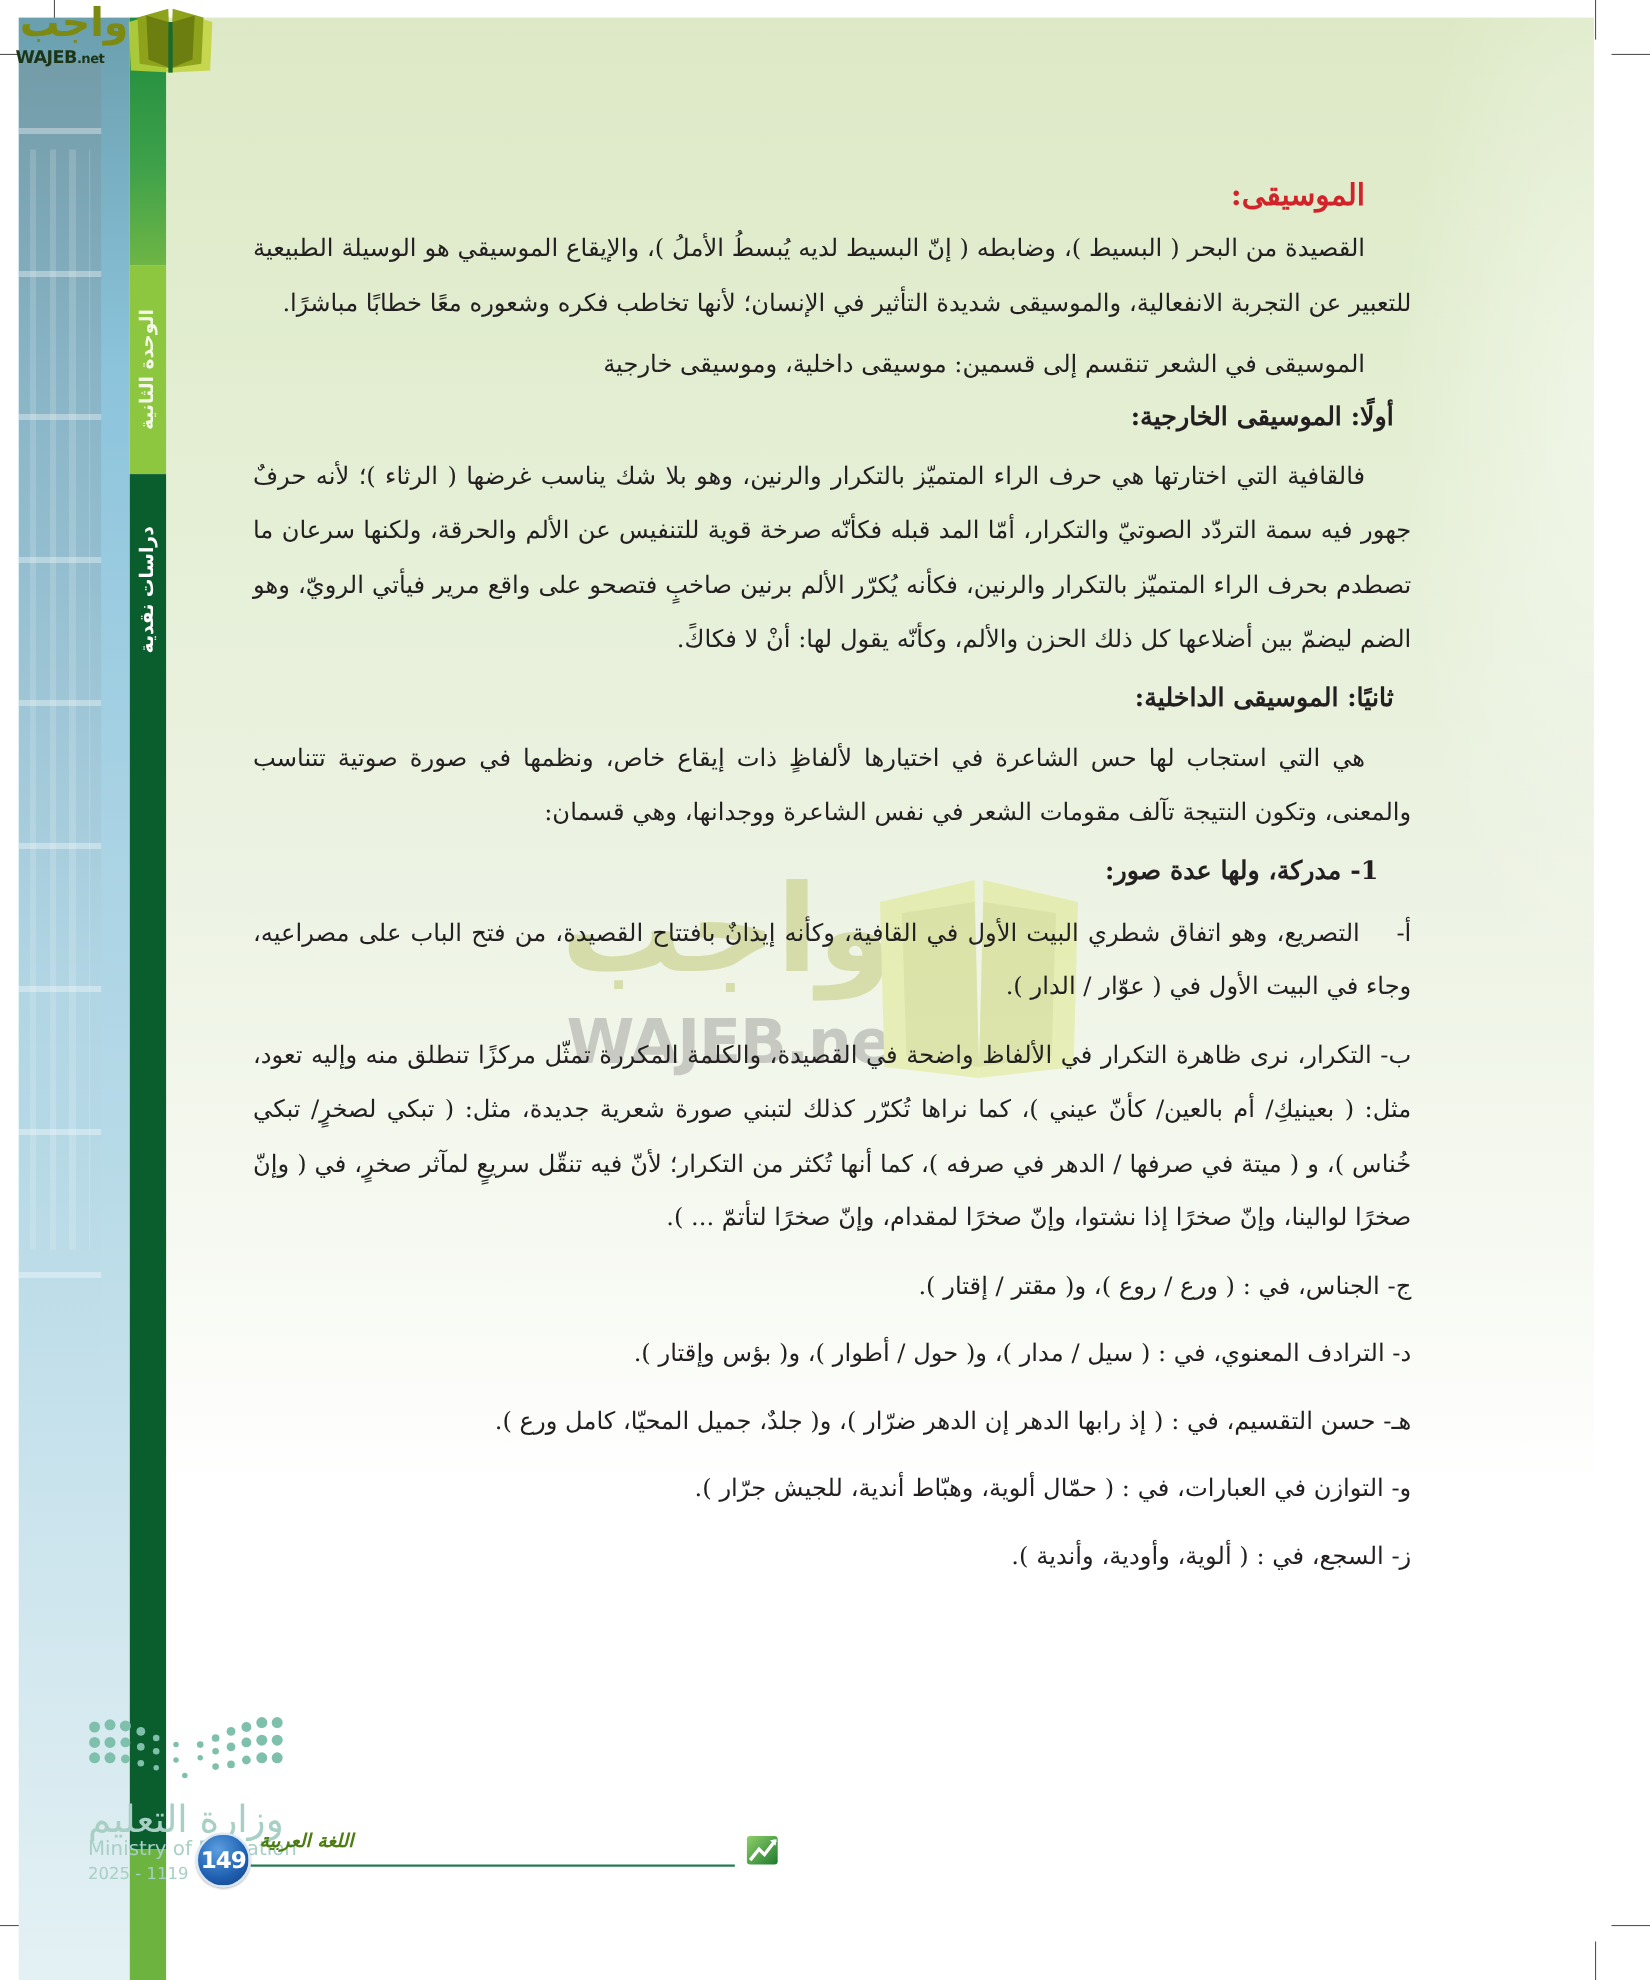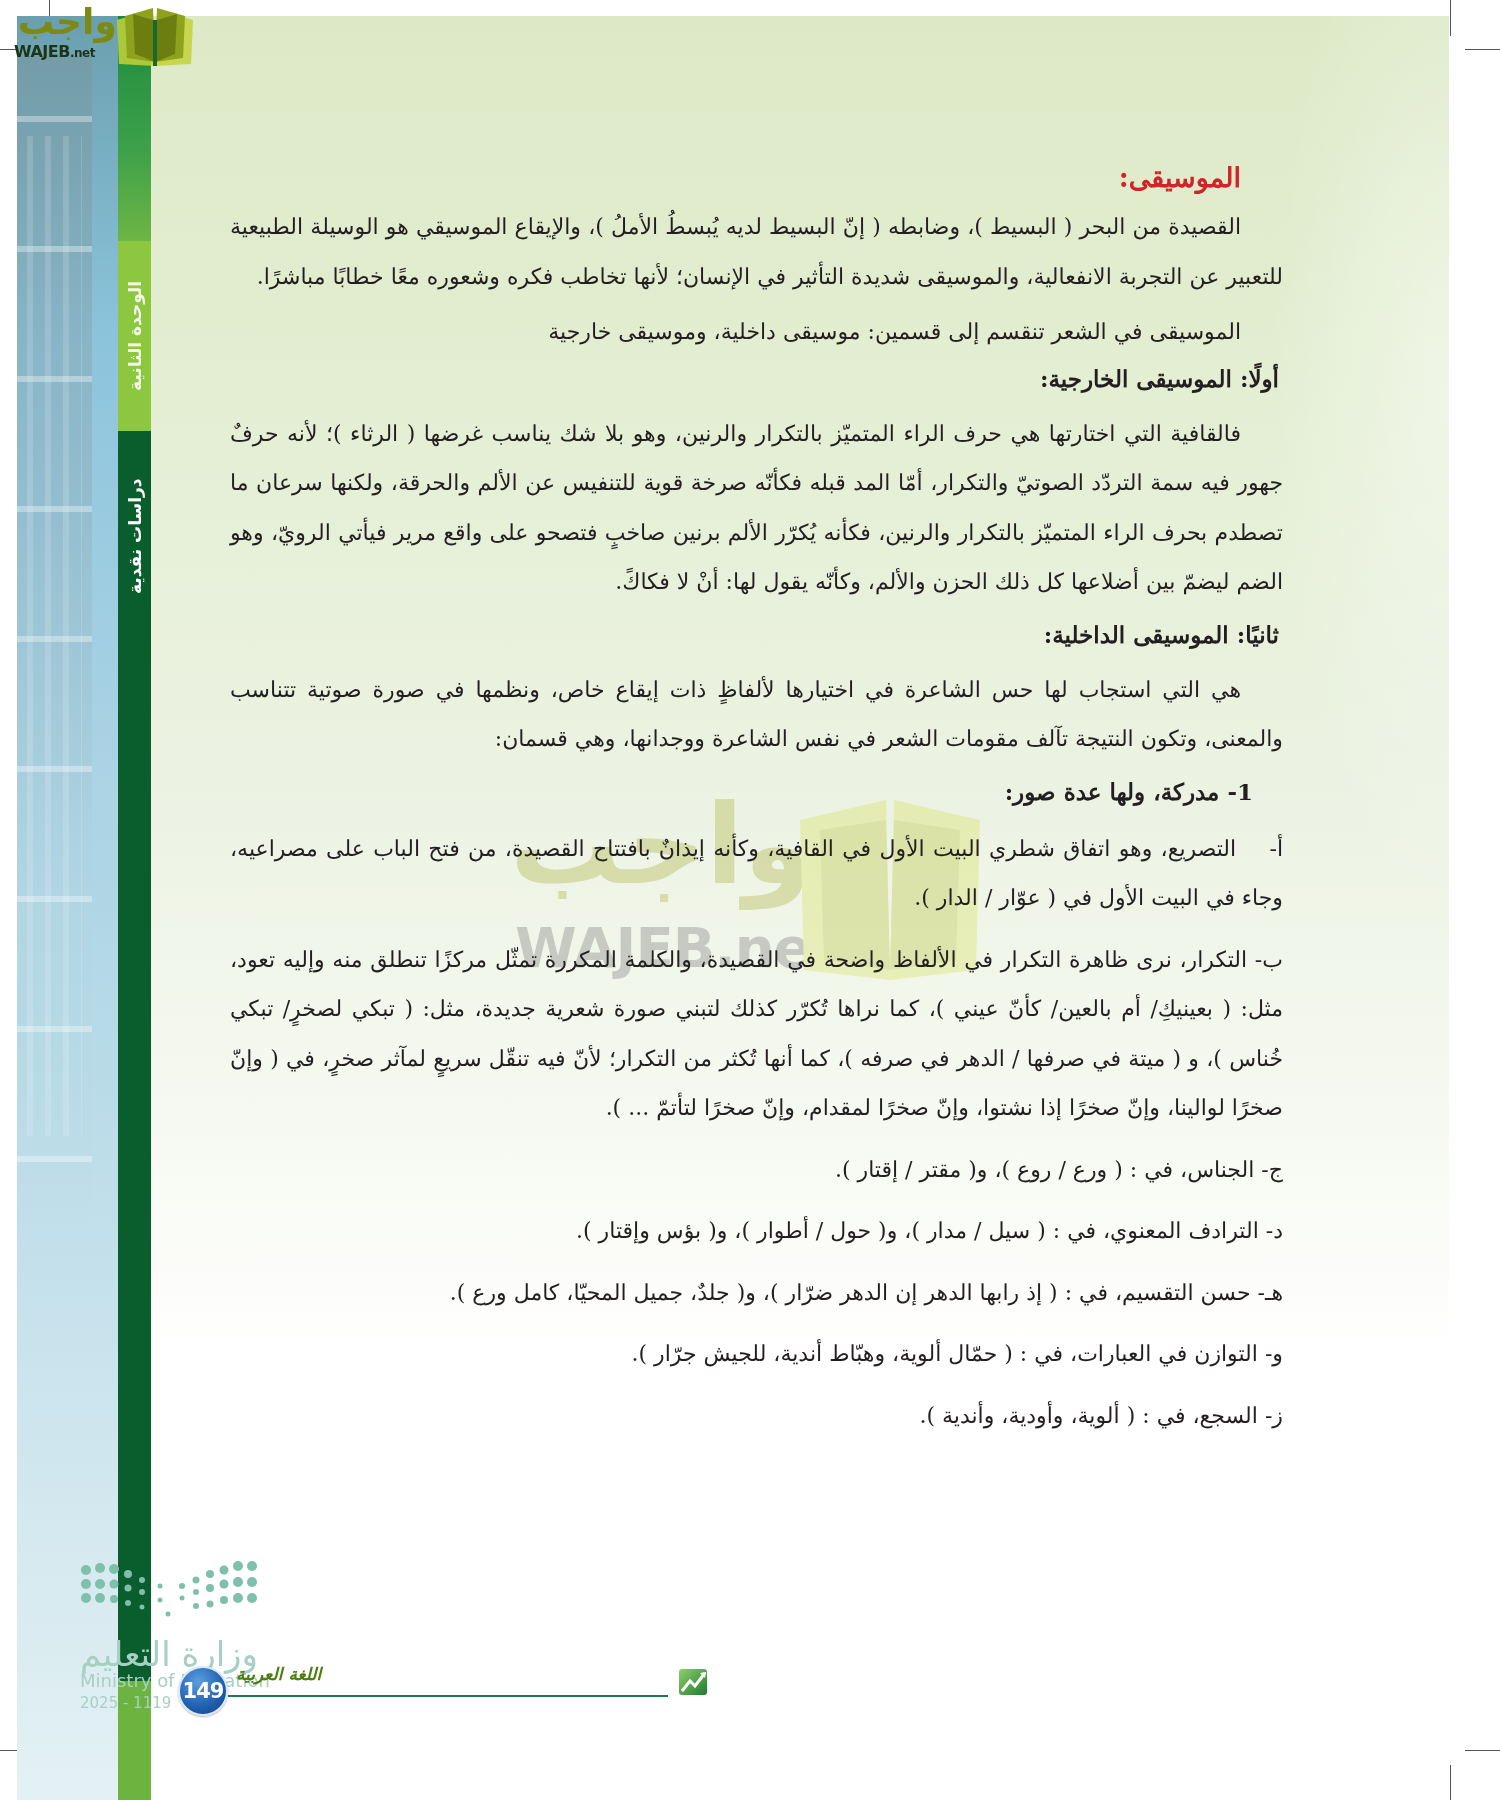--- a/index.html
+++ b/index.html
@@ -76,21 +76,21 @@
     }
     .watermark .wm-book { position: absolute; left: 300px; top: 20px; width: 200px; height: 180px; }
 
     
     .content {
       position: absolute; left: 230px; top: 156px; width: 1053px; direction: rtl; text-align: justify;
       font-family: "DejaVu Serif", "Liberation Serif", serif; font-size: 22px; line-height: 49.5px; color: #231f20;
     }
     .title-red { color: #d2232a; font-weight: bold; font-size: 27px; line-height: 44px; margin-right: 42px; margin-bottom: 2px; }
     .para { text-indent: 42px; text-align-last: right; }
-    .heading { font-weight: bold; font-size: 23px; margin-right: 4px; line-height: 44px; margin-bottom: 8px; }
+    .heading { font-weight: bold; font-size: 23px; margin-right: 16px; line-height: 44px; margin-bottom: 8px; }
     .heading.second { margin-top: 6px; }
     .heading.numbered { margin-right: 30px; margin-top: 2px; margin-bottom: 10px; }
     .item { line-height: 49.5px; }
     .sp6 { margin-bottom: 6px; }
     .sp10 { margin-bottom: 12px; }
 
     
     .moe-logo { position: absolute; left: 80px; top: 1560px; width: 220px; height: 140px; }
     .moe-dots { position: absolute; left: 0; top: 0; width: 180px; height: 60px; }
     .moe-ar {

